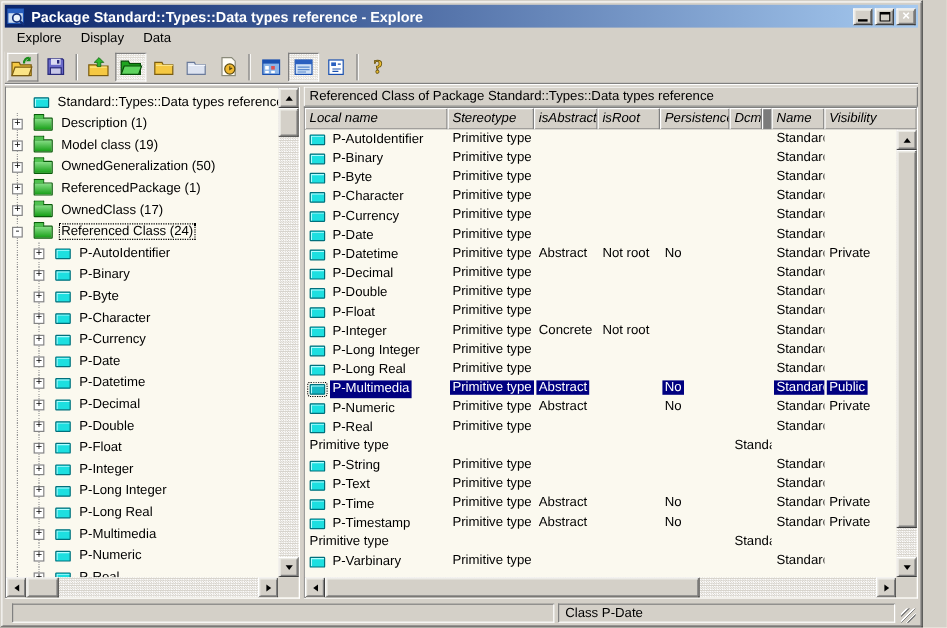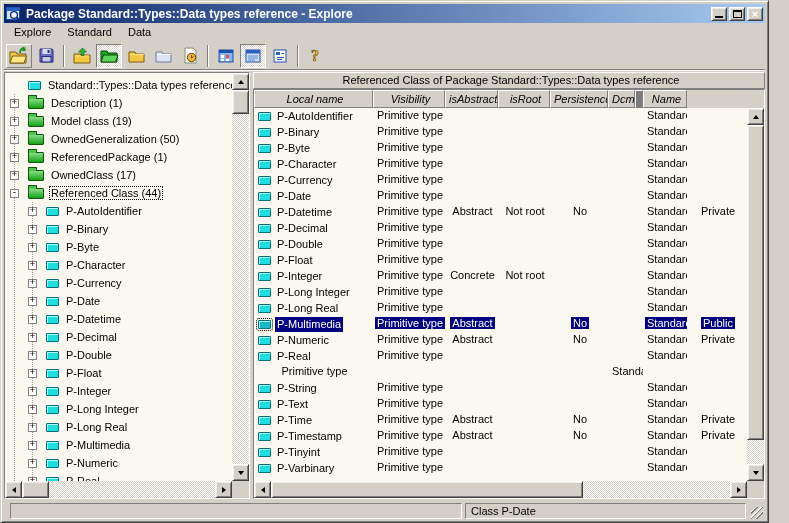--- a/index.html
+++ b/index.html
@@ -58,21 +58,21 @@
     border:1px solid #808080; border-right-color:#fff; border-bottom-color:#fff;
     box-shadow: inset 1px 1px 0 #404040;
   }
   .left-panel{
     width:246px; flex:none; background:#fbf9ef;
     display:grid; grid-template-columns:1fr 17px; grid-template-rows:1fr 17px;
     overflow:hidden;
   }
   .tree{ overflow:hidden; padding:3px 0 0 3px; background:#fbf9ef; }
   .splitter{ width:3px; flex:none; }
-  .right-panel{ flex:1; display:flex; flex-direction:column; overflow:hidden;text-align:center; }
+  .right-panel{ flex:1; display:flex; flex-direction:column; overflow:hidden; }
 
   
   .ti{ height:18px; display:flex; align-items:center; white-space:nowrap; overflow:hidden; }
   .ti.root{ padding-left:20px; }
   .exp{
     width:9px; height:9px; flex:none; background:#fff; border:1px solid #848484;
     display:flex; align-items:center; justify-content:center;
     font:9px/7px "Liberation Mono", monospace; margin:0 9px 0 2px; position:relative; z-index:1;
   }
   .ti.child{ padding-left:18px; }
@@ -193,21 +193,21 @@
           <span class="g-max"></span>
         </span>
       <span class="wbtn">
           <span class="g-close">×</span>
         </span>
     </span>
   </div>
 
   <div class="menubar">
       <div class="menu-item">Explore</div>
-      <div class="menu-item">Standard</div>
+      <div class="menu-item">Display</div>
       <div class="menu-item">Data</div>
     </div>
 
   <div class="toolbar">
       <div class="tbtn raised">
         <svg width="20" height="17" viewBox="0 0 20 17">
           <path d="M1 5h6l1 2h9v9H1z" fill="#f5c842" stroke="#7a5c10"></path>
           <path d="M1 16l2.5-7h14L15 16z" fill="#fbe486" stroke="#7a5c10"></path>
           <path d="M11 6c0-3.5 2-5 4.5-5" fill="none" stroke="#1a8c1a" stroke-width="1.8"></path>
           <path d="M16.5 0v4h-4z" fill="#1a8c1a"></path>
@@ -318,21 +318,21 @@
               <span class="lbl">ReferencedPackage (1)</span>
             </div>
             <div class="ti">
               <span class="exp">+</span>
               <span class="folder-ico"></span>
               <span class="lbl">OwnedClass (17)</span>
             </div>
             <div class="ti">
               <span class="exp">-</span>
               <span class="folder-ico"></span>
-              <span class="lbl focused">Referenced Class (44)</span>
+              <span class="lbl focused">Referenced Class (24)</span>
             </div>
             <div class="tgroup children">
               <div class="ti child">
                 <span class="exp">+</span>
                 <span class="class-ico"></span>
                 <span class="lbl">P-AutoIdentifier</span>
               </div>
               <div class="ti child">
                 <span class="exp">+</span>
                 <span class="class-ico"></span>
@@ -436,27 +436,28 @@
       <div class="corner"></div>
     </div>
 
     <div class="splitter"></div>
 
     <div class="right-panel">
       <div class="caption">Referenced Class of Package Standard::Types::Data types reference</div>
       <div class="table-outer sunken">
         <div class="thead">
             <div class="th">Local name</div>
-            <div class="th">Visibility</div>
+            <div class="th">Stereotype</div>
             <div class="th">isAbstract</div>
             <div class="th">isRoot</div>
             <div class="th">Persistence</div>
             <div class="th">Dcml</div>
             <div class="th dark"></div>
             <div class="th">Name</div>
+            <div class="th">Visibility</div>
           </div>
         <div class="tbody">
             <div class="trow">
               <div class="td first">
                 <span class="class-ico"></span>
                 <span class="ct">P-AutoIdentifier</span>
               </div>
               <div class="td"><span class="ct">Primitive type</span></div>
               <div class="td"><span class="ct"></span></div>
               <div class="td"><span class="ct"></span></div>
@@ -715,24 +716,20 @@
               </div>
               <div class="td"><span class="ct">Primitive type</span></div>
               <div class="td"><span class="ct">Abstract</span></div>
               <div class="td"><span class="ct"></span></div>
               <div class="td"><span class="ct">No</span></div>
               <div class="td"><span class="ct"></span></div>
               <div class="td"><span class="ct">Standarc</span></div>
               <div class="td"><span class="ct">Private</span></div>
             </div>
             <div class="trow">
-              <div class="td first">
-                <span class="class-ico"></span>
-                <span class="ct">P-Tinyint</span>
-              </div>
               <div class="td"><span class="ct">Primitive type</span></div>
               <div class="td"><span class="ct"></span></div>
               <div class="td"><span class="ct"></span></div>
               <div class="td"><span class="ct"></span></div>
               <div class="td"><span class="ct"></span></div>
               <div class="td"><span class="ct">Standarc</span></div>
               <div class="td"><span class="ct"></span></div>
             </div>
             <div class="trow">
               <div class="td first">

